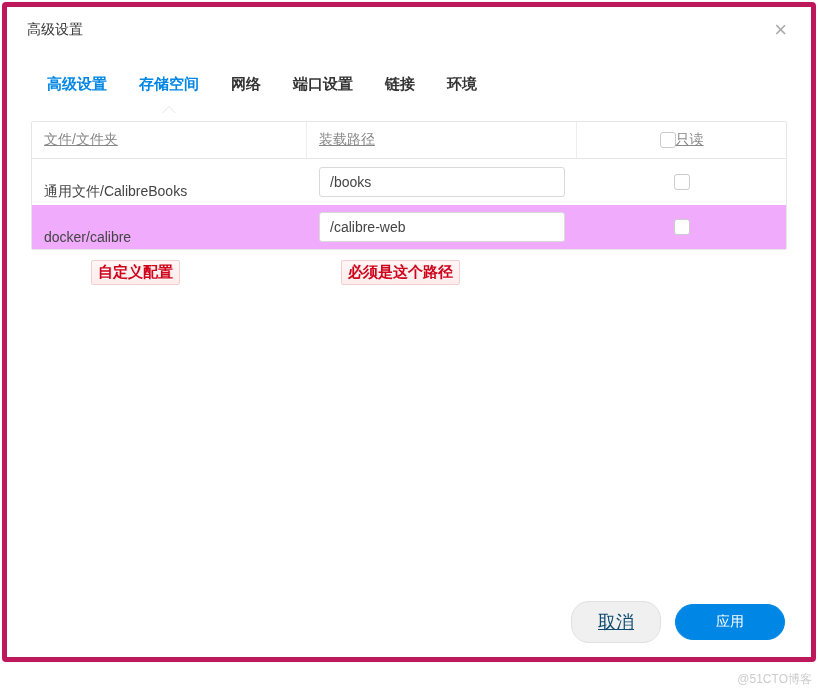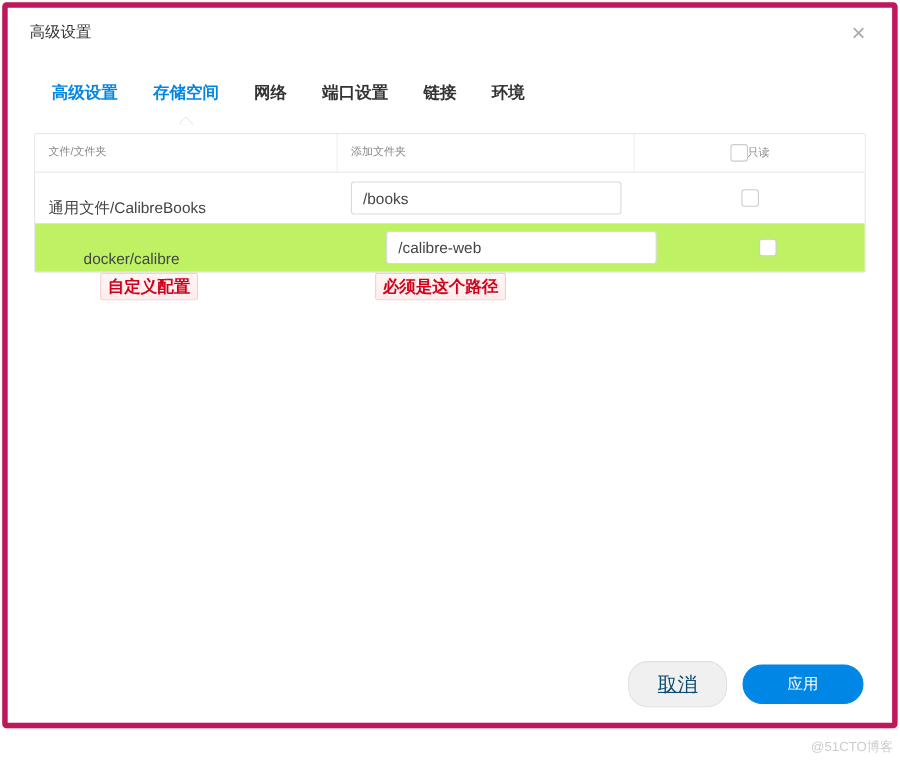--- a/index.html
+++ b/index.html
@@ -122,32 +122,33 @@
     .thead {
       display: flex;
       background: #fff;
       border-bottom: 1px solid #e5e5e5;
     }
     .th {
       padding: 9px 12px;
       color: #888;
       font-weight: normal;
       border-right: 1px solid #eee;
-      font-size: 10px;
+      font-size: 14px;
+      text-decoration: underline;
     }
     .th:last-child { border-right: none; }
     .col-file { flex: 0 0 275px; }
     .col-path { flex: 0 0 270px; }
     .col-ro { flex: 1; display: flex; align-items: center; justify-content: center; gap: 0; }
     .tr {
       display: flex;
       align-items: center;
       min-height: 40px;
     }
-    .tr.highlight { background: #bef264; padding-left: 32px; }
+    .tr.highlight { background: #f0abfc; }
     .td {
       padding: 4px 12px;
       font-size: 14px;
     }
     .td.col-file { color: #444; margin-top: 20px; }
     .td.col-path { }
     .td.col-ro { justify-content: center; }
     .path-input {
       width: 100%;
       border: 1px solid #d9d9d9;
@@ -161,20 +162,21 @@
     .checkbox {
       width: 16px;
       height: 16px;
       border: 1px solid #ccc;
       border-radius: 3px;
       background: #fff;
       display: inline-block;
     }
     .annotations {
       position: relative;
+      margin-top: 10px;
       height: 30px;
     }
     .annot {
       position: absolute;
       color: #d0021b;
       font-size: 15px;
       font-weight: bold;
       text-shadow: 0 1px 1px rgba(255,255,255,0.8), 1px 0 1px rgba(0,0,0,0.1);
       background: linear-gradient(#fff6f6, #ffecec);
       border: 1px solid #f3d0d0;
@@ -237,21 +239,21 @@
       <div class="tab">网络</div>
       <div class="tab">端口设置</div>
       <div class="tab">链接</div>
       <div class="tab">环境</div>
     </div>
 
 
     <div class="table">
       <div class="thead">
         <div class="th col-file">文件/文件夹</div>
-        <div class="th col-path">添加文件夹</div>
+        <div class="th col-path">装载路径</div>
         <div class="th col-ro">
           <span class="checkbox"></span>
           <span class="ro-label">只读</span>
         </div>
       </div>
 
       <div class="tr">
         <div class="td col-file">通用文件/CalibreBooks</div>
         <div class="td col-path">
           <input class="path-input" value="/books" style="">

